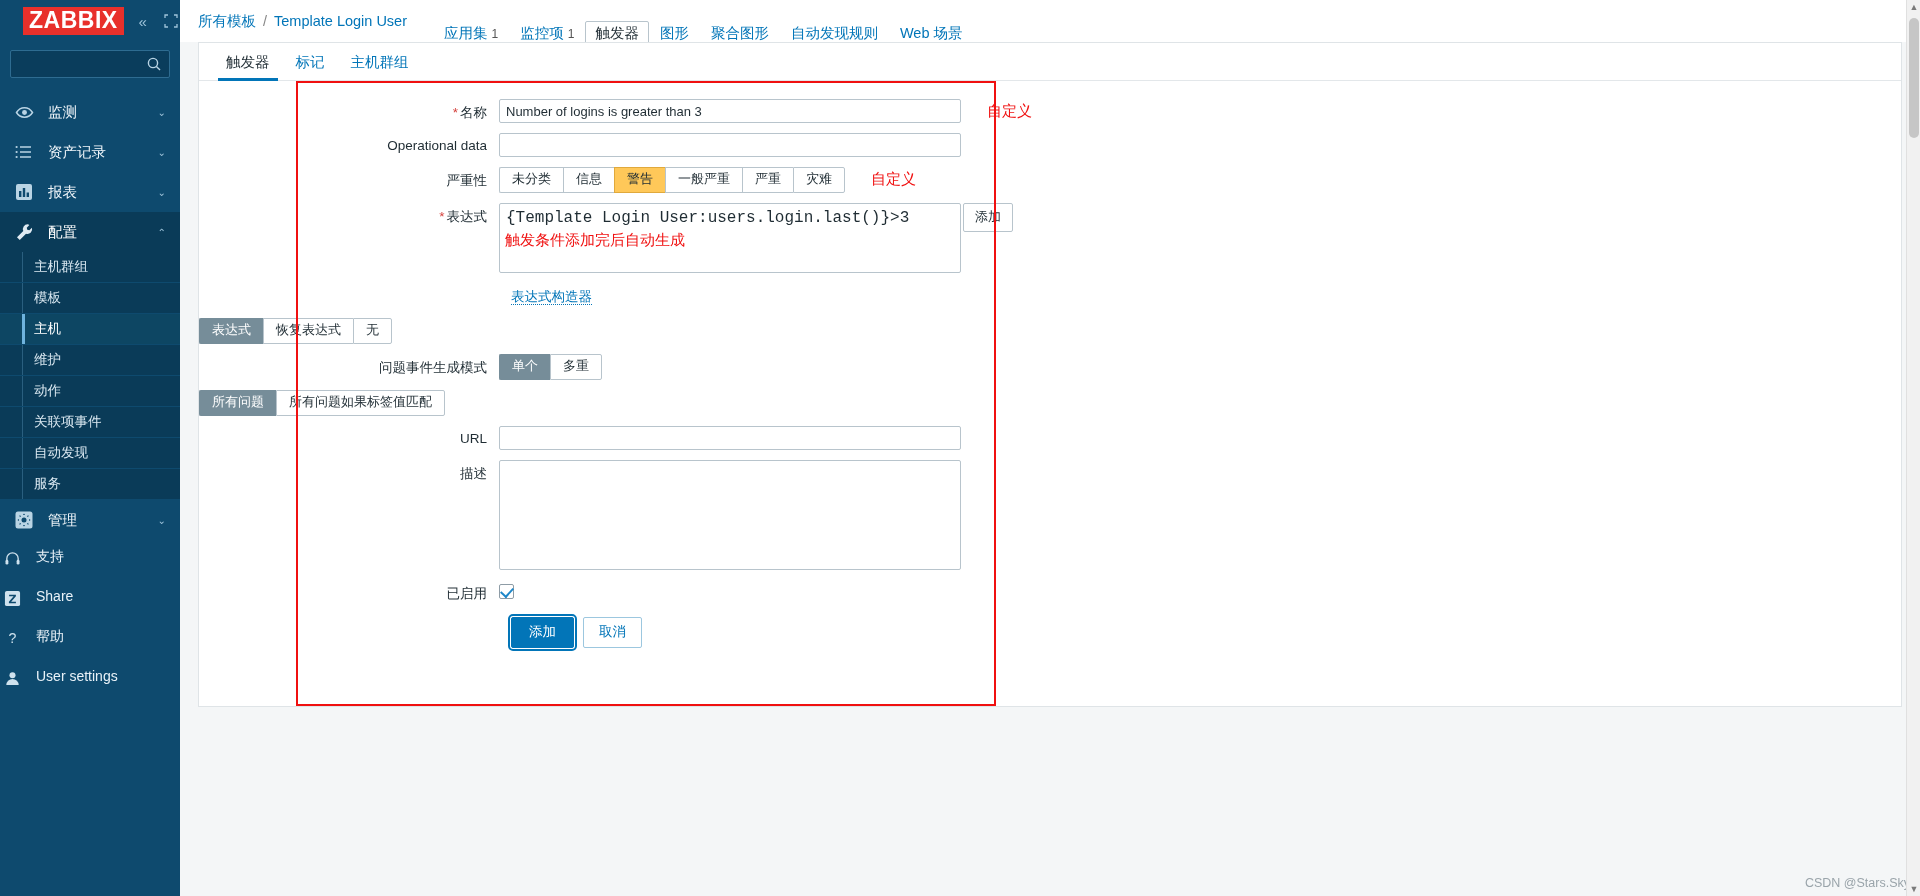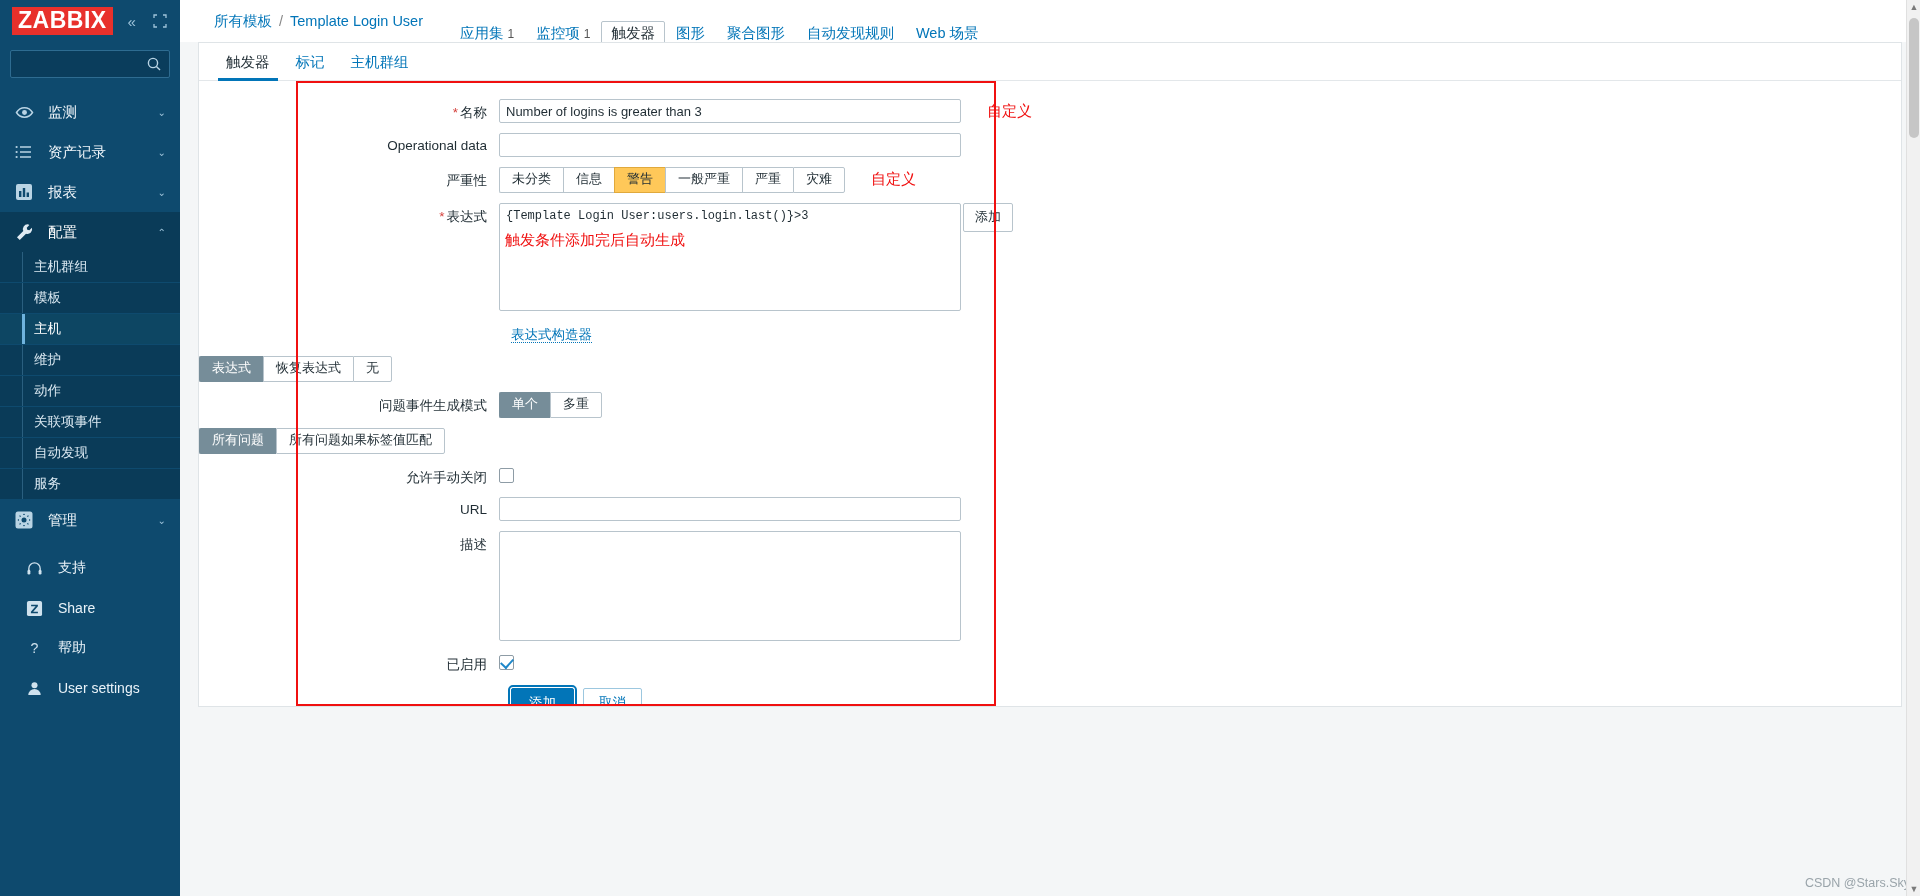--- a/index.html
+++ b/index.html
@@ -12,21 +12,21 @@
   .app { display: flex; width: 1920px; height: 896px; position: relative; }
 
   
   .sidebar {
     width: 180px; min-width: 180px; height: 896px;
     background: #0e4a6e;
     position: relative;
     color: #ffffff;
   }
   .sb-top {
-    height: 42px; display: flex; align-items: center; padding-left: 12px; gap: 10px;
+    height: 42px; display: flex; align-items: center; padding-left: 23px; gap: 10px;
   }
   .logo {
     background: #e8302b; color: #ffffff;
     font-size: 23px; font-weight: bold; letter-spacing: 0.5px;
     padding: 1px 6px 2px 6px; line-height: 1.05;
     font-family: "Liberation Sans", sans-serif;
   }
   .sb-icon-btn {
     color: #9fc4da; font-size: 15px; line-height: 1;
     display: flex; align-items: center; justify-content: center;
@@ -73,31 +73,31 @@
   .sb-subitem::before {
     content: ""; position: absolute; left: 22px; top: 0; bottom: 0; width: 1px;
     background: #2a5f7f;
   }
   .sb-subitem.sel { background: #0d4663; }
   .sb-subitem.sel::before { background: #6fb3dd; width: 3px; left: 22px; }
   .sb-subitem.sel .stxt { color: #ffffff; }
 
   .sb-bottom { margin-top: 8px; }
   .sb-bitem {
-    display: flex; align-items: center; height: 40px;
-    padding-left: 24px; gap: 14px; cursor: pointer;
+    display: flex; align-items: flex-start; height: 40px;
+    padding-left: 2px; gap: 14px; cursor: pointer;
   }
   .sb-bitem .ic { width: 20px; height: 20px; display: flex; align-items: center; justify-content: center; color: #cfe2ee; flex: 0 0 20px;}
   .sb-bitem .lbl { font-size: 14px; color: #e9f2f8; }
 
   
   .main { flex: 1; height: 896px; background: #ffffff; position: relative; display:flex; flex-direction: column;}
   .topbar {
     height: 42px; background: #ffffff;
-    display: flex; align-items: center; padding-left: 34px; gap: 0px;
+    display: flex; align-items: center; padding-left: 18px; gap: 0px;
   }
   .crumb { font-size: 14.5px; color: #0275b8; cursor: pointer; }
   .crumb-sep { font-size: 14.5px; color: #888; margin: 0 7px; }
   .topmenu { display: flex; align-items: center; margin-left: 26px; gap: 0px; }
   .tm-item {
     font-size: 14.5px; color: #0275b8; cursor: pointer; padding: 3px 11px;
     display: flex; align-items: baseline; gap: 4px; white-space: nowrap; margin-top: 24px;
   }
   .tm-item .cnt { font-size: 12px; color: #555; }
   .tm-item.current {
@@ -158,23 +158,23 @@
     font-size: 13px; color: #1f2c33; background: #ffffff;
     padding: 4px 12px 5px 12px; cursor: pointer; line-height: 1.15; white-space: nowrap;
   }
   .seg .sg:last-child { border-right: 1px solid #b8c4cc; }
   .seg .sg:first-child { border-radius: 2px 0 0 2px; }
   .seg .sg:last-child { border-radius: 0 2px 2px 0; }
   .seg .sg.on-warn { background: #ffc859; border-color: #e0a93c; color: #1f2c33; }
   .seg .sg.on-grey { background: #768d99; border-color: #768d99; color: #ffffff; }
 
   .exprbox {
-    width: 462px; height: 108px; border: 1px solid #b8c4cc; border-radius: 2px;
+    width: 462px; height: 70px; border: 1px solid #b8c4cc; border-radius: 2px;
     background: #ffffff; position: relative; padding: 5px 6px;
-    font-family: "Liberation Mono", monospace; font-size: 12px; color: #1f2c33;
+    font-family: "Liberation Mono", monospace; font-size: 16px; color: #1f2c33;
     resize: none; outline: none; overflow: hidden;
   }
   .expr-anno {
     position: absolute; left: 6px; top: 28px; color: #f01010;
     font-size: 15px; font-family: "Liberation Sans", sans-serif; white-space: nowrap;
   }
   .expr-wrap { position: relative; }
   .addbtn {
     border: 1px solid #b8c4cc; background: #ffffff; color: #1f2c33;
     font-size: 13px; border-radius: 2px; padding: 4px 11px 5px 11px; cursor: pointer;
@@ -509,26 +509,20 @@
 
           <div class="row">
             <div class="fld">
               <div class="seg">
                 <div class="sg on-grey">所有问题</div>
                 <div class="sg">所有问题如果标签值匹配</div>
               </div>
             </div>
           </div>
 
-          <div class="row">
-            <div class="lab">允许手动关闭</div>
-            <div class="fld">
-              <span class="cbox"></span>
-            </div>
-          </div>
 
           <div class="row">
             <div class="lab">URL</div>
             <div class="fld">
               <input class="tbox" value="" style="">
             </div>
           </div>
 
           <div class="row">
             <div class="lab">描述</div>

